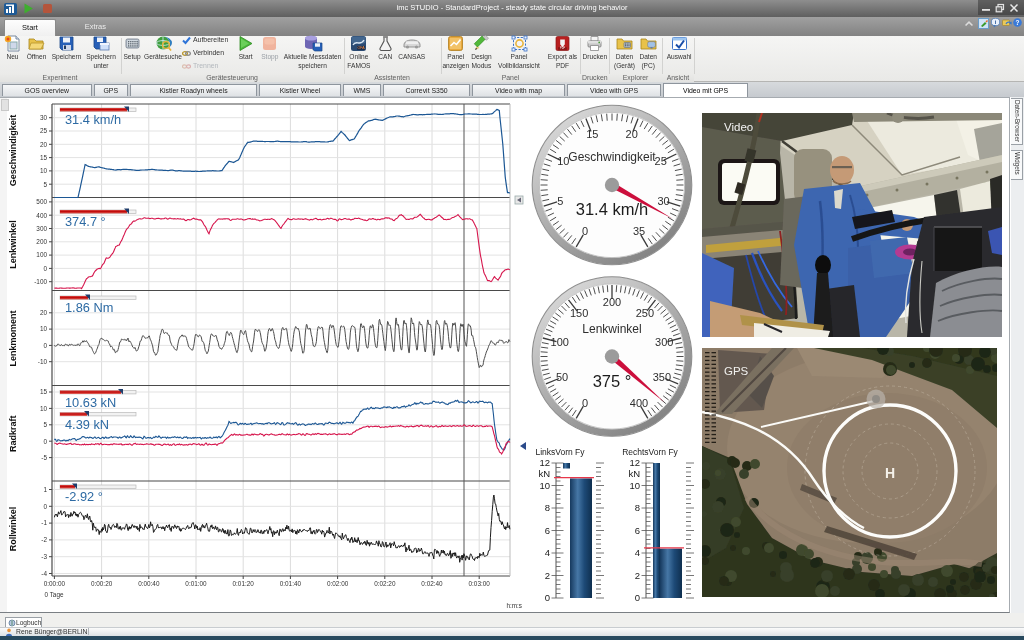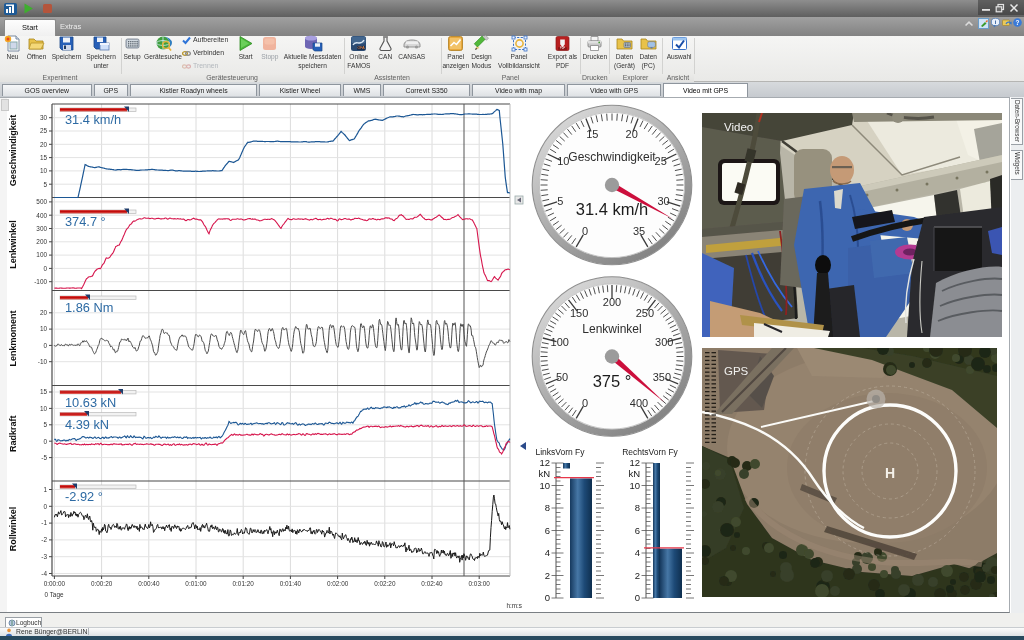--- a/index.html
+++ b/index.html
@@ -1,15 +1,16 @@
 <!DOCTYPE html>
 <html><head><meta charset="utf-8"><style>html,body{margin:0;padding:0}*{font-family:"Liberation Sans",sans-serif;box-sizing:content-box}svg{display:block}.abs{position:absolute}</style></head><body>
 <div style="position:relative;width:1024px;height:640px;overflow:hidden;background:#fff">
     <div class="abs" style="left:0;top:0;width:1024px;height:17px;background:linear-gradient(#8e8e8e,#5f5f5f)"></div>
     <div class="abs" style="left:978px;top:0;width:46px;height:15px;background:rgba(40,40,40,0.45)"></div>
+    <div class="abs" style="left:0;top:3px;width:1024px;text-align:center;font-size:7.5px;color:#fff">imc STUDIO - StandardProject - steady state circular driving behavior</div>
     <div class="abs" style="left:4px;top:2.5px;width:13px;height:12px;background:#1d5a96;border-radius:2px">
       <svg width="13" height="12" viewBox="0 0 13 12">
         <rect x="2" y="6" width="2" height="4" fill="#fff"></rect>
         <rect x="5" y="4" width="2" height="6" fill="#fff"></rect>
         <rect x="8" y="2" width="2" height="8" fill="#fff"></rect>
         <rect x="2" y="1.5" width="8" height="1.4" fill="#fff"></rect>
       </svg>
     </div>
     <div class="abs" style="left:23px;top:3px">
       <svg width="11" height="11" viewBox="0 0 11 11">
@@ -28,21 +29,21 @@
         <rect x="1.2" y="3.8" width="5.5" height="5" fill="#6a6a6a" stroke="#e4e4e4" stroke-width="1.2"></rect>
       </svg>
     </div>
     <div class="abs" style="left:1009px;top:3px">
       <svg width="10" height="10" viewBox="0 0 10 10">
         <path d="M1.5,1.5 L8.5,8.5 M8.5,1.5 L1.5,8.5" stroke="#e8e8e8" stroke-width="1.5"></path>
       </svg>
     </div>
     <div class="abs" style="left:0;top:17px;width:1024px;height:19px;background:linear-gradient(#a0a0a0,#828282)"></div>
     <div class="abs" style="left:4px;top:19px;width:52px;height:17px;background:linear-gradient(#fdfdfd,#f0f0f0);border:1px solid #8a8a8a;border-bottom:none;border-radius:2px 2px 0 0;box-sizing:border-box;text-align:center;font-size:7.5px;line-height:16px;color:#111">Start</div>
-    <div class="abs" style="left:60px;top:19px;width:46px;height:17px;text-align:left;font-size:7.5px;line-height:16px;color:#ececec">Extras</div>
+    <div class="abs" style="left:60px;top:19px;width:46px;height:17px;text-align:right;font-size:7.5px;line-height:16px;color:#ececec">Extras</div>
     <div class="abs" style="left:965px;top:21px">
       <svg width="8" height="5" viewBox="0 0 8 5">
         <polygon points="4,0 8,4 6.9,5 4,2.2 1.1,5 0,4" fill="#dcdcdc"></polygon>
       </svg>
     </div>
     <div class="abs" style="left:978px;top:18px;width:9px;height:9px;background:#cfe4f7;border:1px solid #6a9cc8">
       <svg width="9" height="9" viewBox="0 0 9 9">
         <path d="M2,7 L6,3 L7.5,4.5 L3.5,8 Z" fill="#3a9a2a"></path>
         <polygon points="6.5,2.5 8,1 9,2 7.6,3.6" fill="#e86a2a"></polygon>
       </svg>

